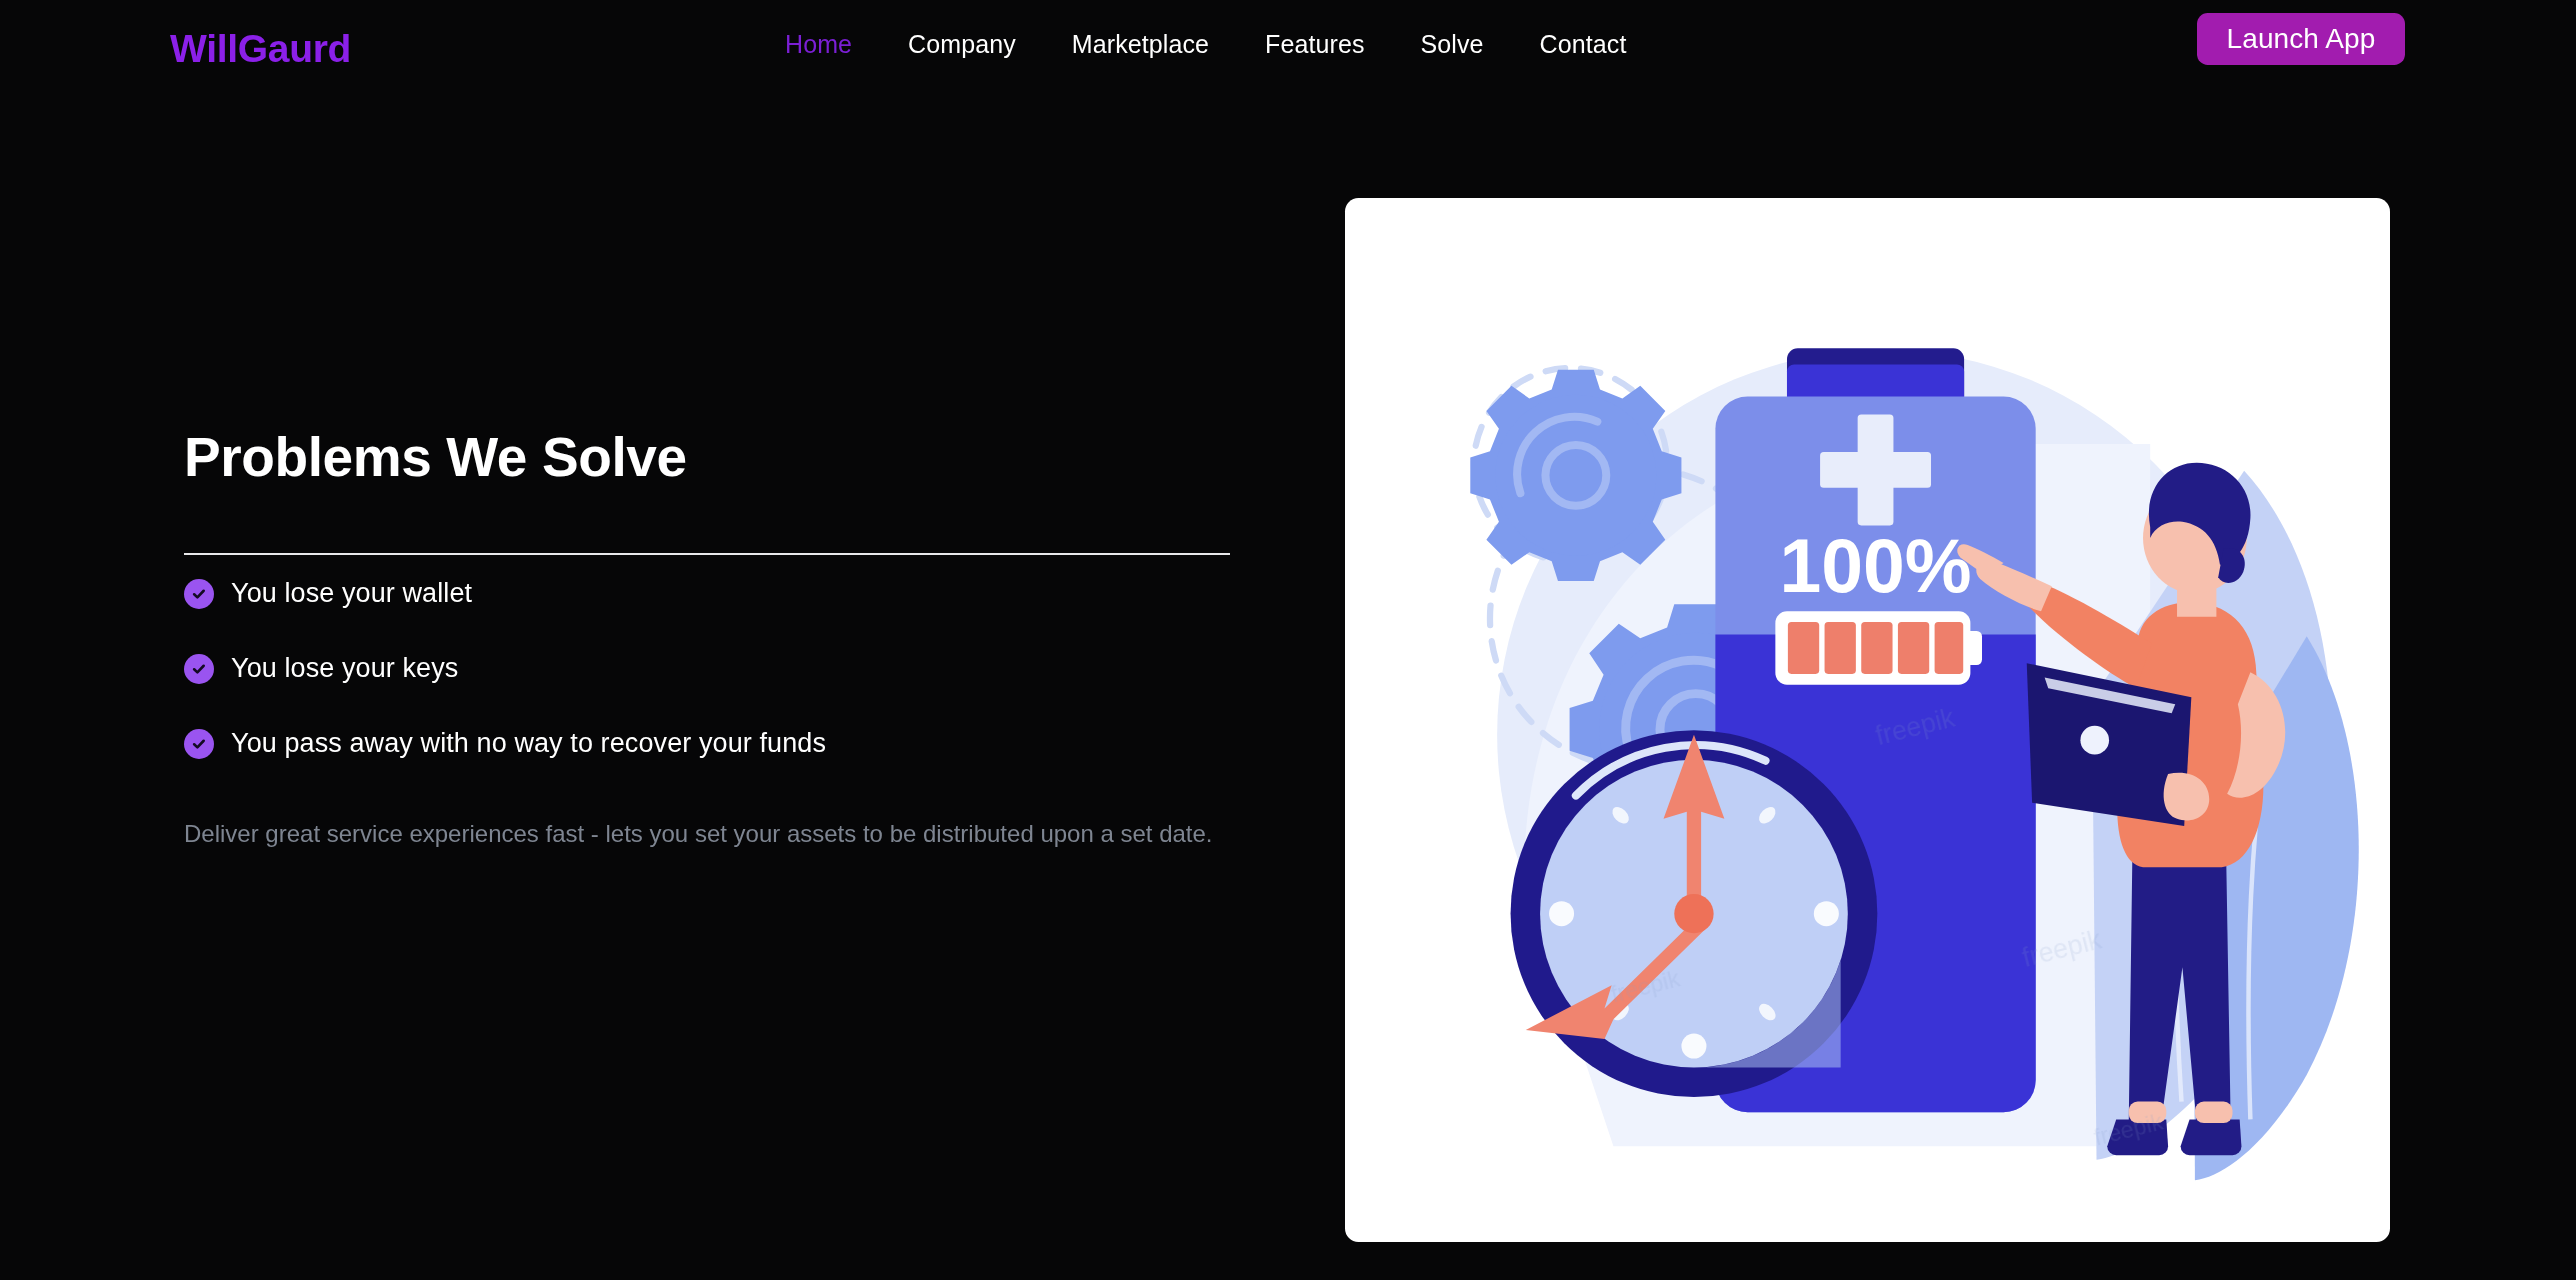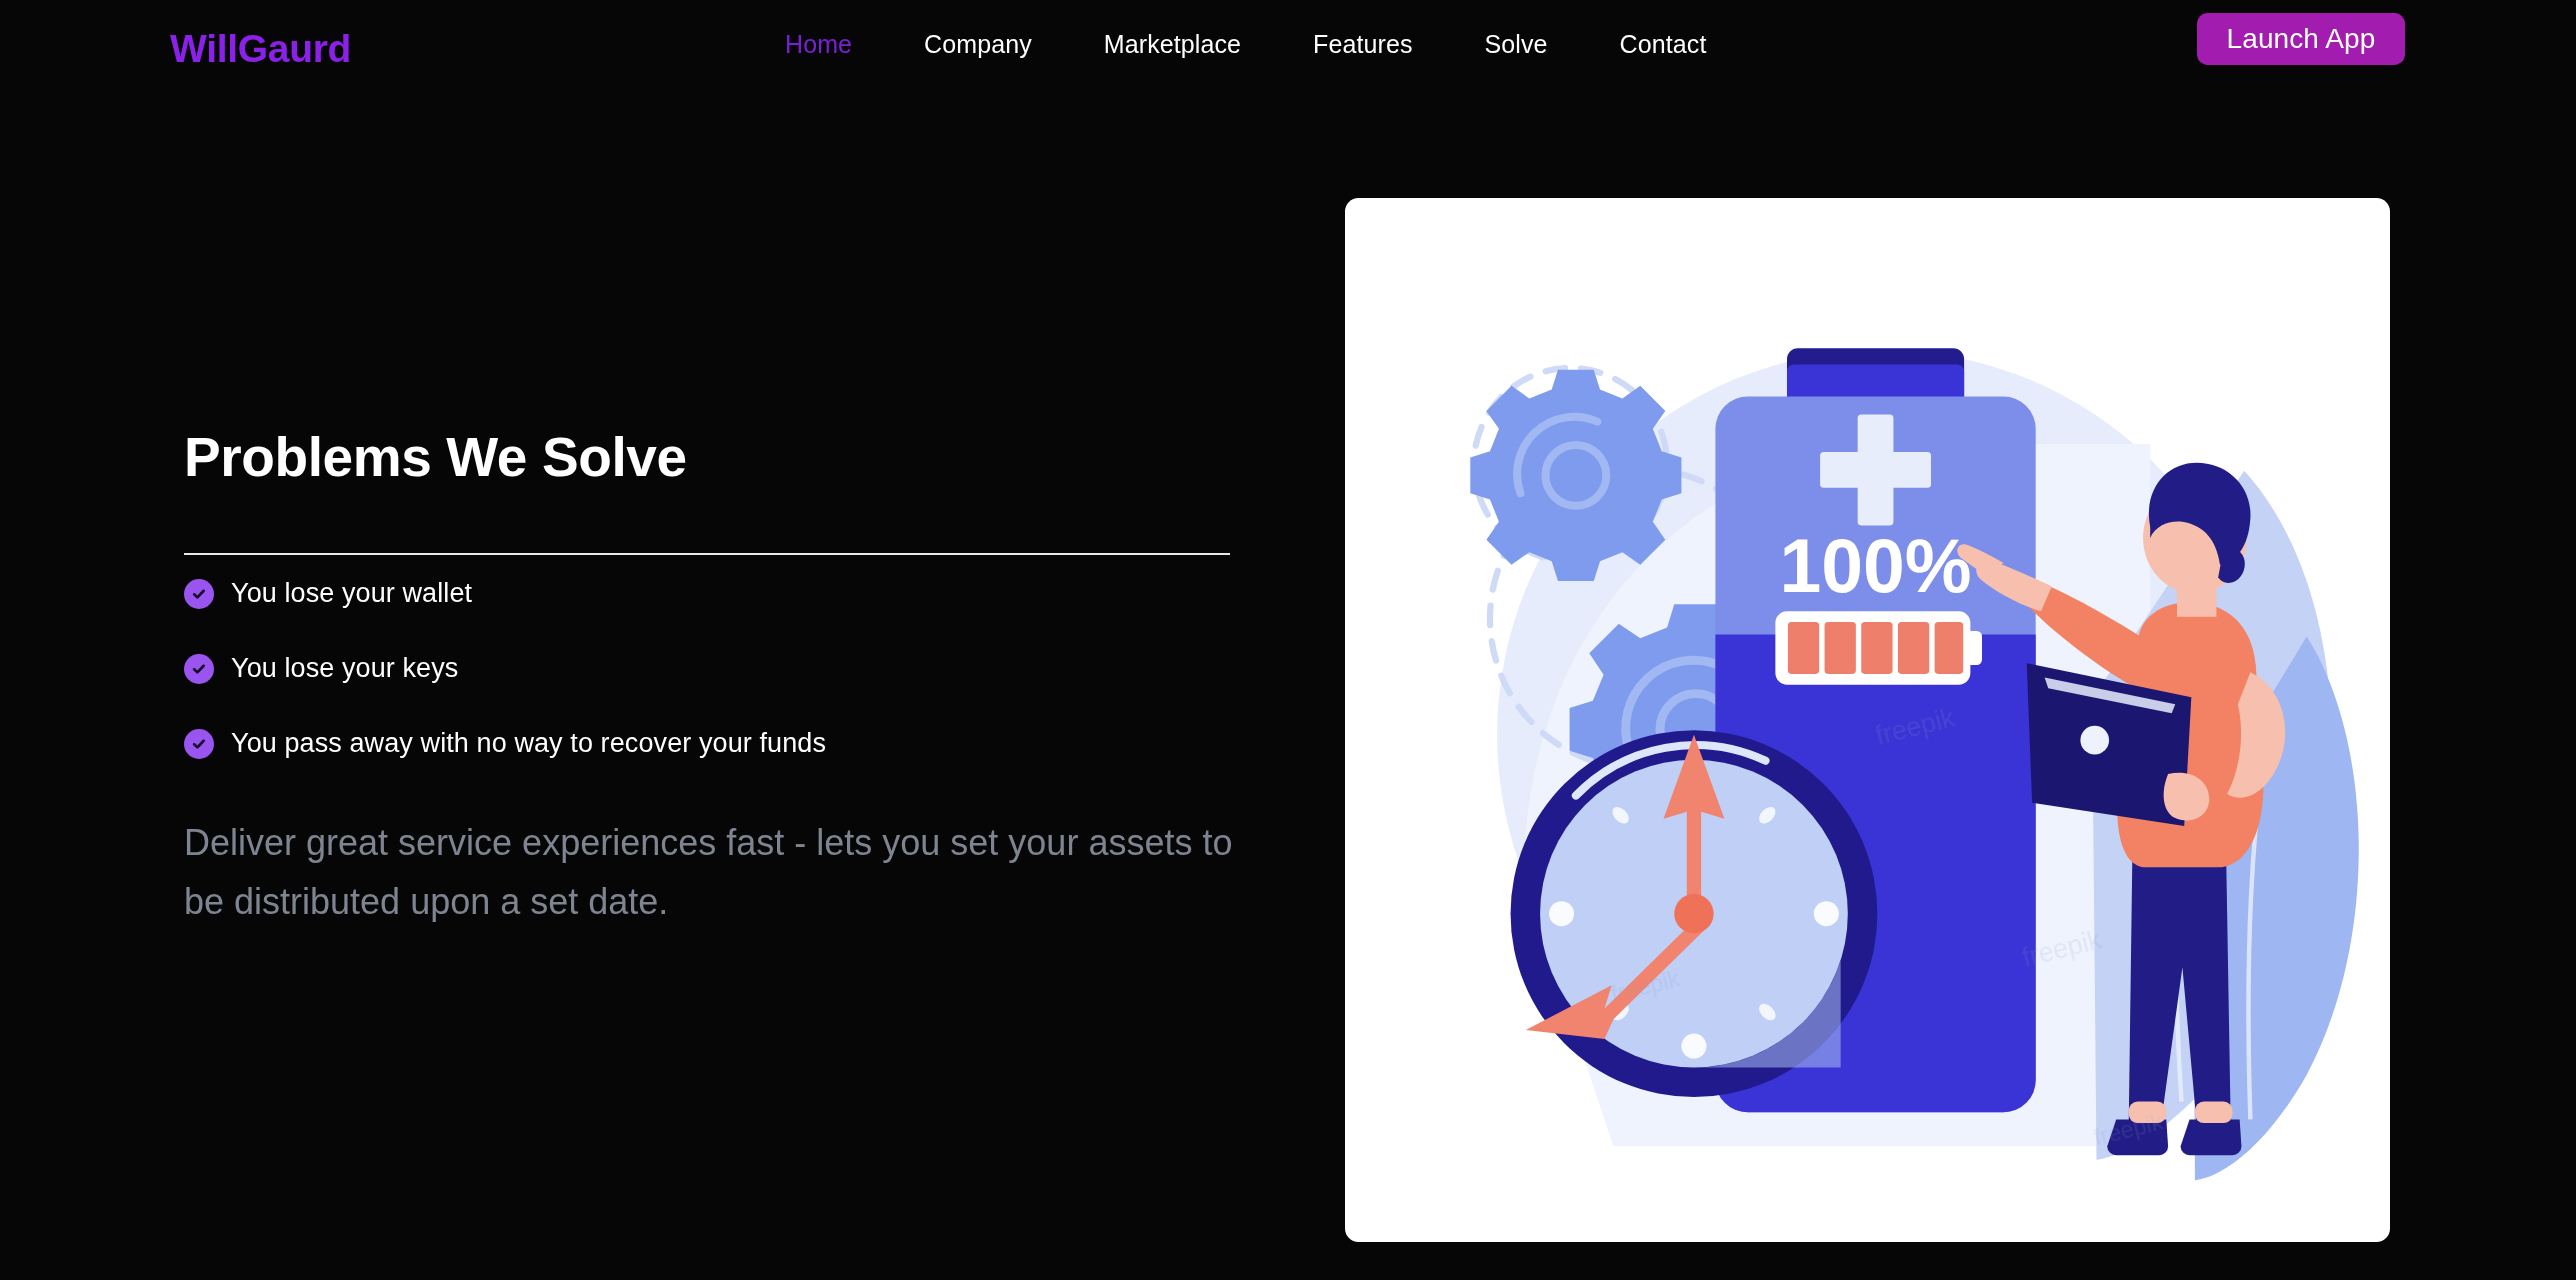--- a/index.html
+++ b/index.html
@@ -39,21 +39,21 @@
     color: #8B20E8;
     white-space: nowrap;
   }
 
   .nav {
     position: absolute;
     left: 785px;
     top: 30px;
     display: flex;
     align-items: center;
-    gap: 16px;
+    gap: 0px;
   }
 
   .nav-item {
     font-size: 25px;
     font-weight: 500;
     color: #FFFFFF;
     white-space: nowrap;
     padding: 0 28px;
     letter-spacing: 0.1px;
   }
@@ -131,21 +131,21 @@
   .bullet-text {
     font-size: 27px;
     font-weight: 500;
     color: #FFFFFF;
     letter-spacing: 0.1px;
     white-space: nowrap;
   }
 
   .lead {
     margin-top: 55px;
-    font-size: 36px;
+    font-size: 24px;
     font-weight: 400;
     line-height: 1.63;
     color: #7E8591;
     max-width: 1055px;
   }
 
   
   .illus-card {
     position: absolute;
     left: 1345px;

